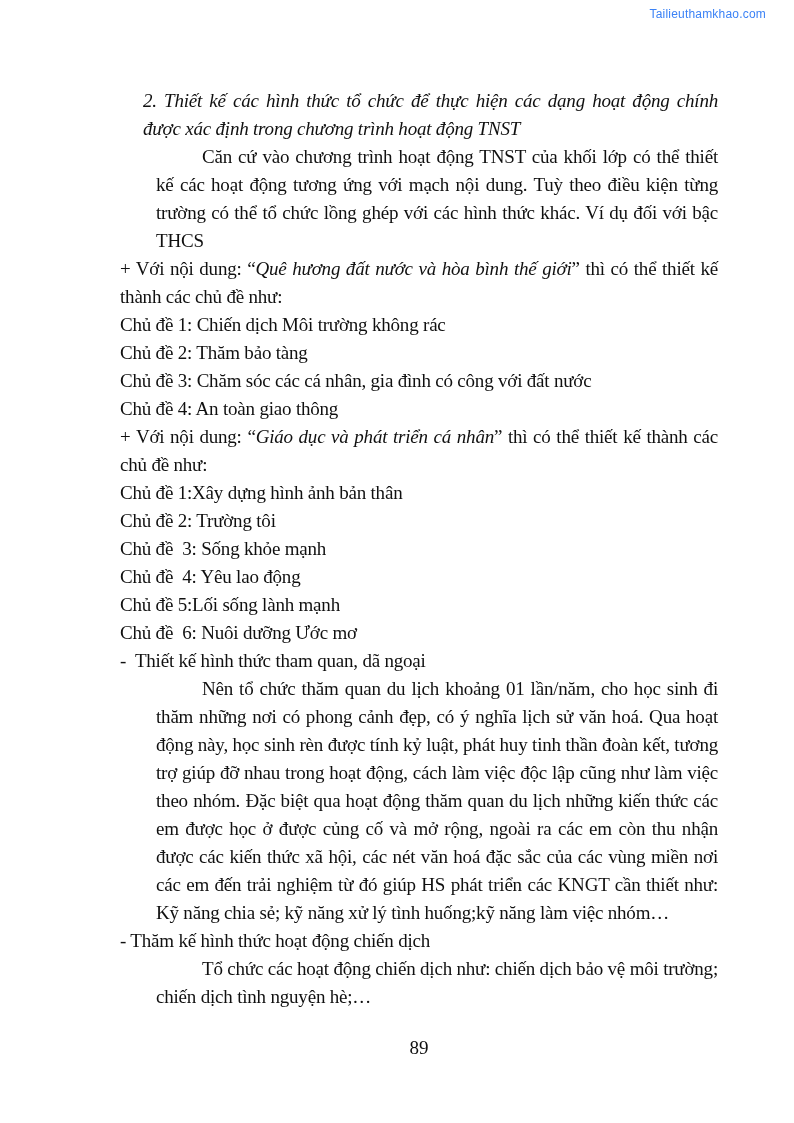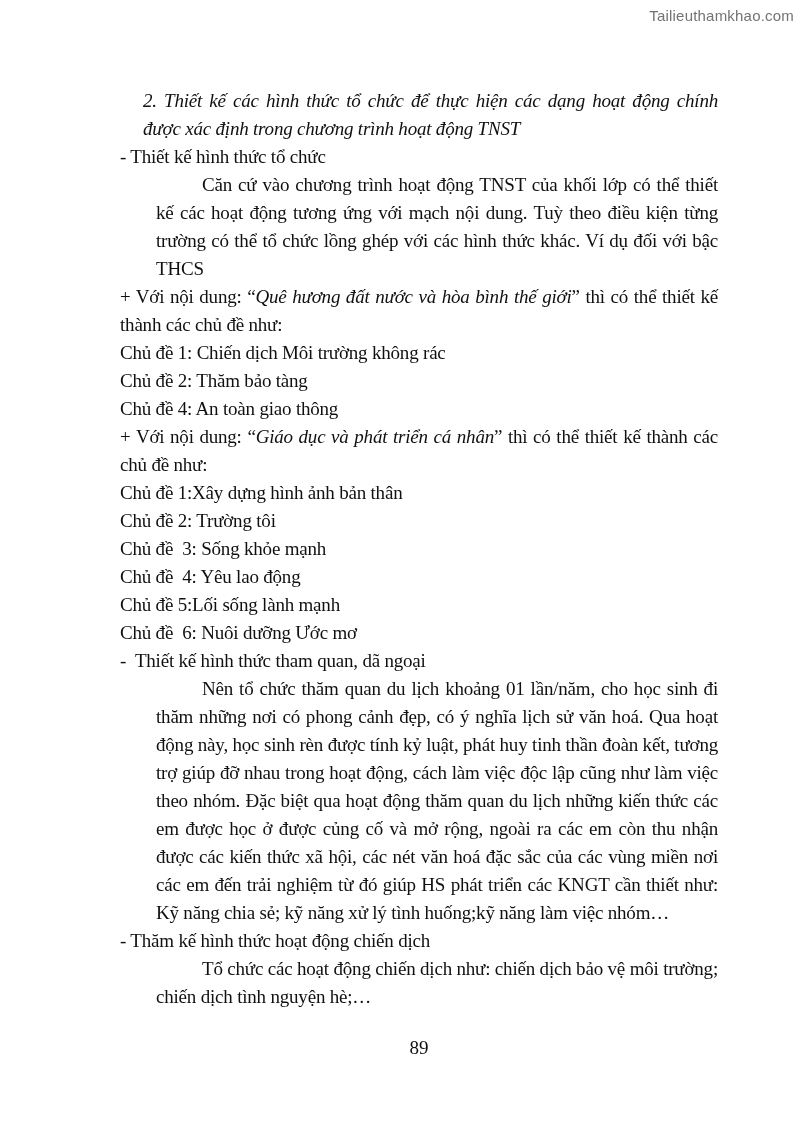--- a/index.html
+++ b/index.html
@@ -12,24 +12,24 @@
     width: 794px;
     height: 1123px;
     background: #ffffff;
     overflow: hidden;
     font-family: "Liberation Serif", "DejaVu Serif", serif;
     color: #101010;
   }
   .watermark {
     position: absolute;
     top: 7px;
-    right: 0;
+    right: 28px;
     font-family: "Liberation Sans", "DejaVu Sans", sans-serif;
-    font-size: 15px;
-    color: #737373;
+    font-size: 12px;
+    color: #3b82f6;
     text-shadow: 1px 1px 0 rgba(255,255,255,0.95);
     letter-spacing: 0.2px;
   }
   .body-text {
     position: absolute;
     left: 120px;
     top: 87px;
     width: 598px;
     font-size: 19px;
     line-height: 28px;
@@ -59,28 +59,28 @@
 <body>
 
 <div class="page">
 
   <div class="watermark">Tailieuthamkhao.com</div>
 
   <div class="body-text">
 
     <p class="italic">2. Thiết kế các hình thức tổ chức để thực hiện các dạng hoạt động chính được xác định trong chương trình hoạt động TNST</p>
 
-    <p class="line">- Thiết kế hình thức tổ chức</p>
 
     <p class="indent">Căn cứ vào chương trình hoạt động TNST của khối lớp có thể thiết kế các hoạt động tương ứng với mạch nội dung. Tuỳ theo điều kiện từng trường có thể tổ chức lồng ghép với các hình thức khác. Ví dụ đối với bậc THCS</p>
 
     <p><span>+ Với nội dung: “</span><span class="it">Quê hương đất nước và hòa bình thế giới</span><span>” thì có thể thiết kế thành các chủ đề như:</span></p>
 
     <p class="line">Chủ đề 1: Chiến dịch Môi trường không rác</p>
     <p class="line">Chủ đề 2: Thăm bảo tàng</p>
+    <p class="line">Chủ đề 3: Chăm sóc các cá nhân, gia đình có công với đất nước</p>
     <p class="line">Chủ đề 4: An toàn giao thông</p>
 
     <p><span>+ Với nội dung: “</span><span class="it">Giáo dục và phát triển cá nhân</span><span>” thì có thể thiết kế thành các chủ đề như:</span></p>
 
     <p class="line">Chủ đề 1:Xây dựng hình ảnh bản thân</p>
     <p class="line">Chủ đề 2: Trường tôi</p>
     <p class="line">Chủ đề  3: Sống khỏe mạnh</p>
     <p class="line">Chủ đề  4: Yêu lao động</p>
     <p class="line">Chủ đề 5:Lối sống lành mạnh</p>
     <p class="line">Chủ đề  6: Nuôi dưỡng Ước mơ</p>

